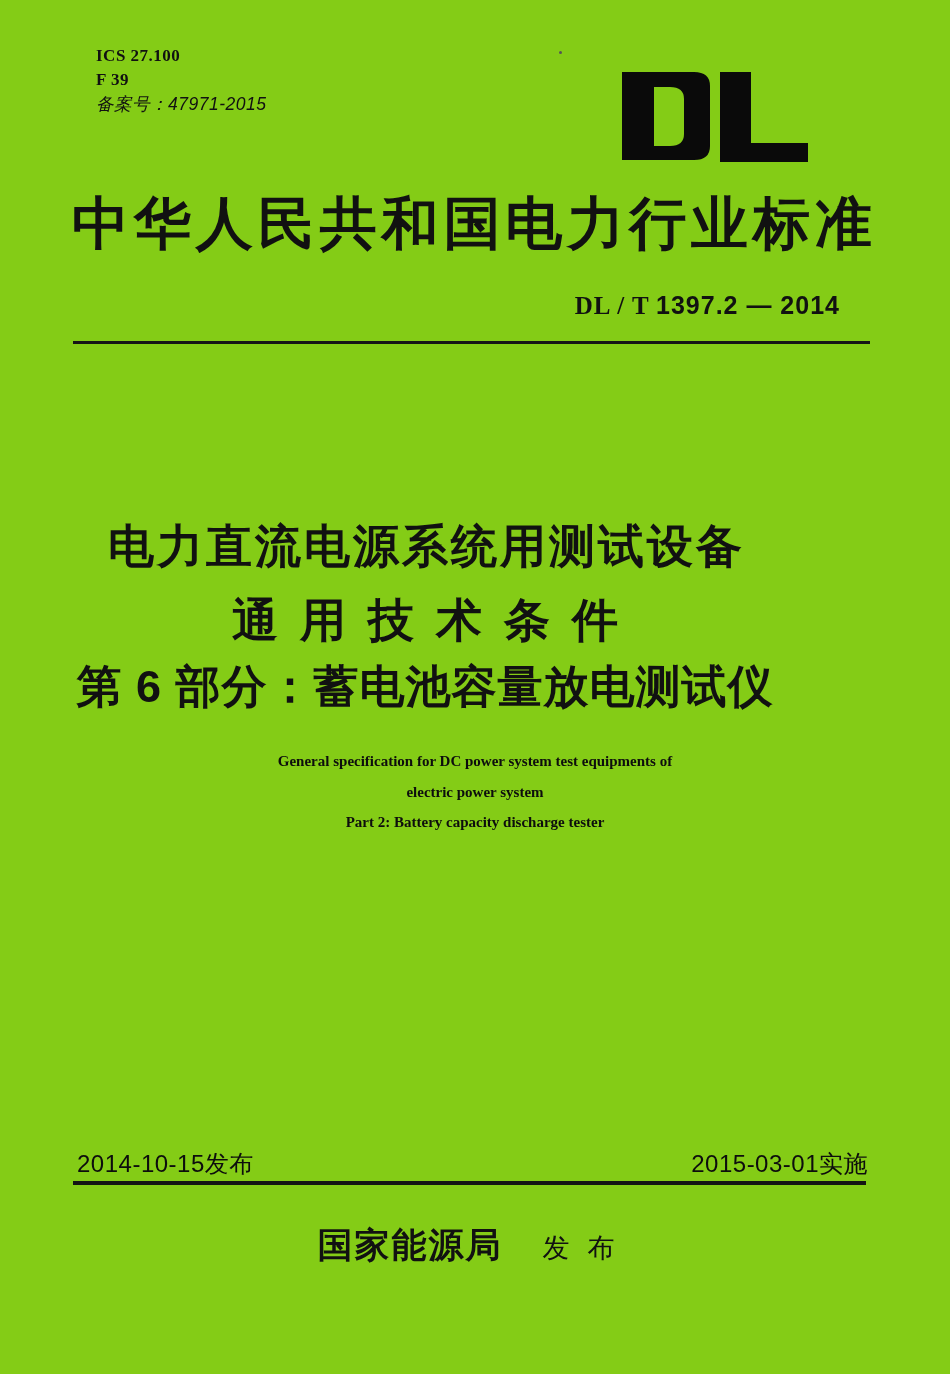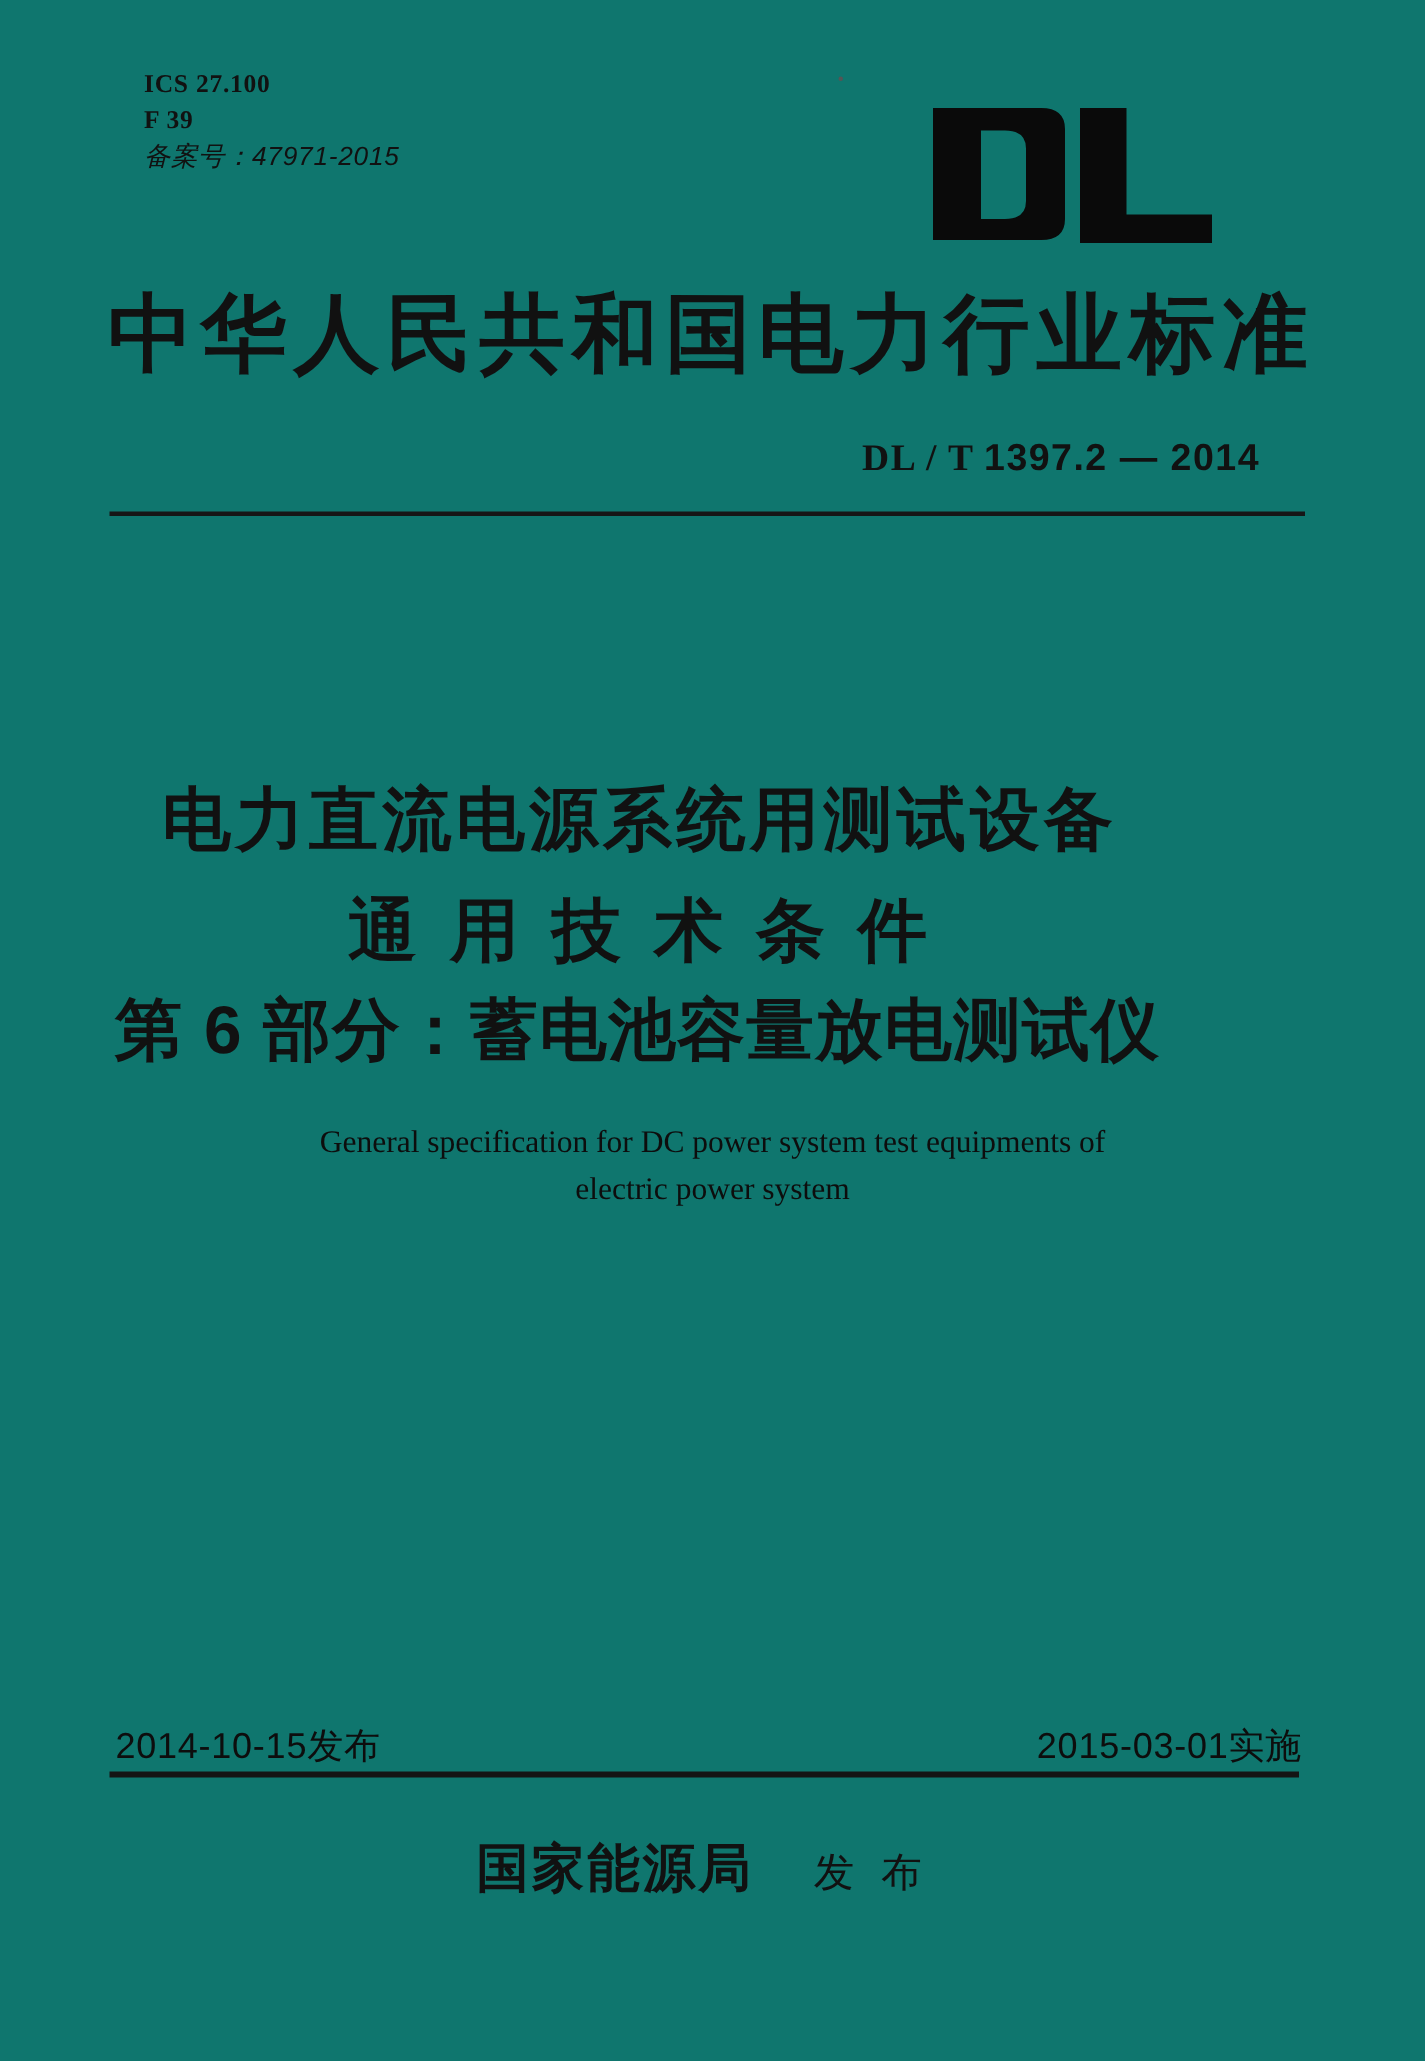--- a/index.html
+++ b/index.html
@@ -1,21 +1,21 @@
 <!DOCTYPE html>
 <html><head>
 <meta charset="utf-8">
 <style>
   * { margin: 0; padding: 0; box-sizing: border-box; }
   html, body { background: #e8e8e8; }
   .page {
     position: relative;
     width: 950px;
     height: 1374px;
-    background: #0f766e;
+    background: #84cc16;
     margin: 0 auto;
     overflow: hidden;
     color: #111;
     font-family: "Liberation Serif", serif;
   }
 
   
   .meta-block {
     position: absolute;
     left: 96px;
@@ -109,22 +109,22 @@
   .cn-line3 { top: 657px; font-size: 45px; letter-spacing: 1px; }
 
   
   .en-title {
     position: absolute;
     left: 0;
     top: 746px;
     width: 950px;
     text-align: center;
     font-family: "Liberation Serif", serif;
-    font-weight: normal;
-    font-size: 21px;
+    font-weight: bold;
+    font-size: 15px;
     line-height: 30.5px;
     color: #0d0d0d;
   }
 
   
   .footer-dates {
     position: absolute;
     left: 77px;
     right: 82px;
     top: 1148px;
@@ -211,20 +211,21 @@
 
   <div class="rule-top"></div>
 
   <div class="cn-title cn-line1">电力直流电源系统用测试设备</div>
   <div class="cn-title cn-line2">通用技术条件</div>
   <div class="cn-title cn-line3">第 6 部分：蓄电池容量放电测试仪</div>
 
   <div class="en-title">
     <div>General specification for DC power system test equipments of</div>
     <div>electric power system</div>
+    <div>Part 2: Battery capacity discharge tester</div>
   </div>
 
   <div class="footer-dates">
     <span>2014-10-15发布</span>
     <span>2015-03-01实施</span>
   </div>
 
   <div class="rule-bottom"></div>
 
   <div class="publisher-row">

